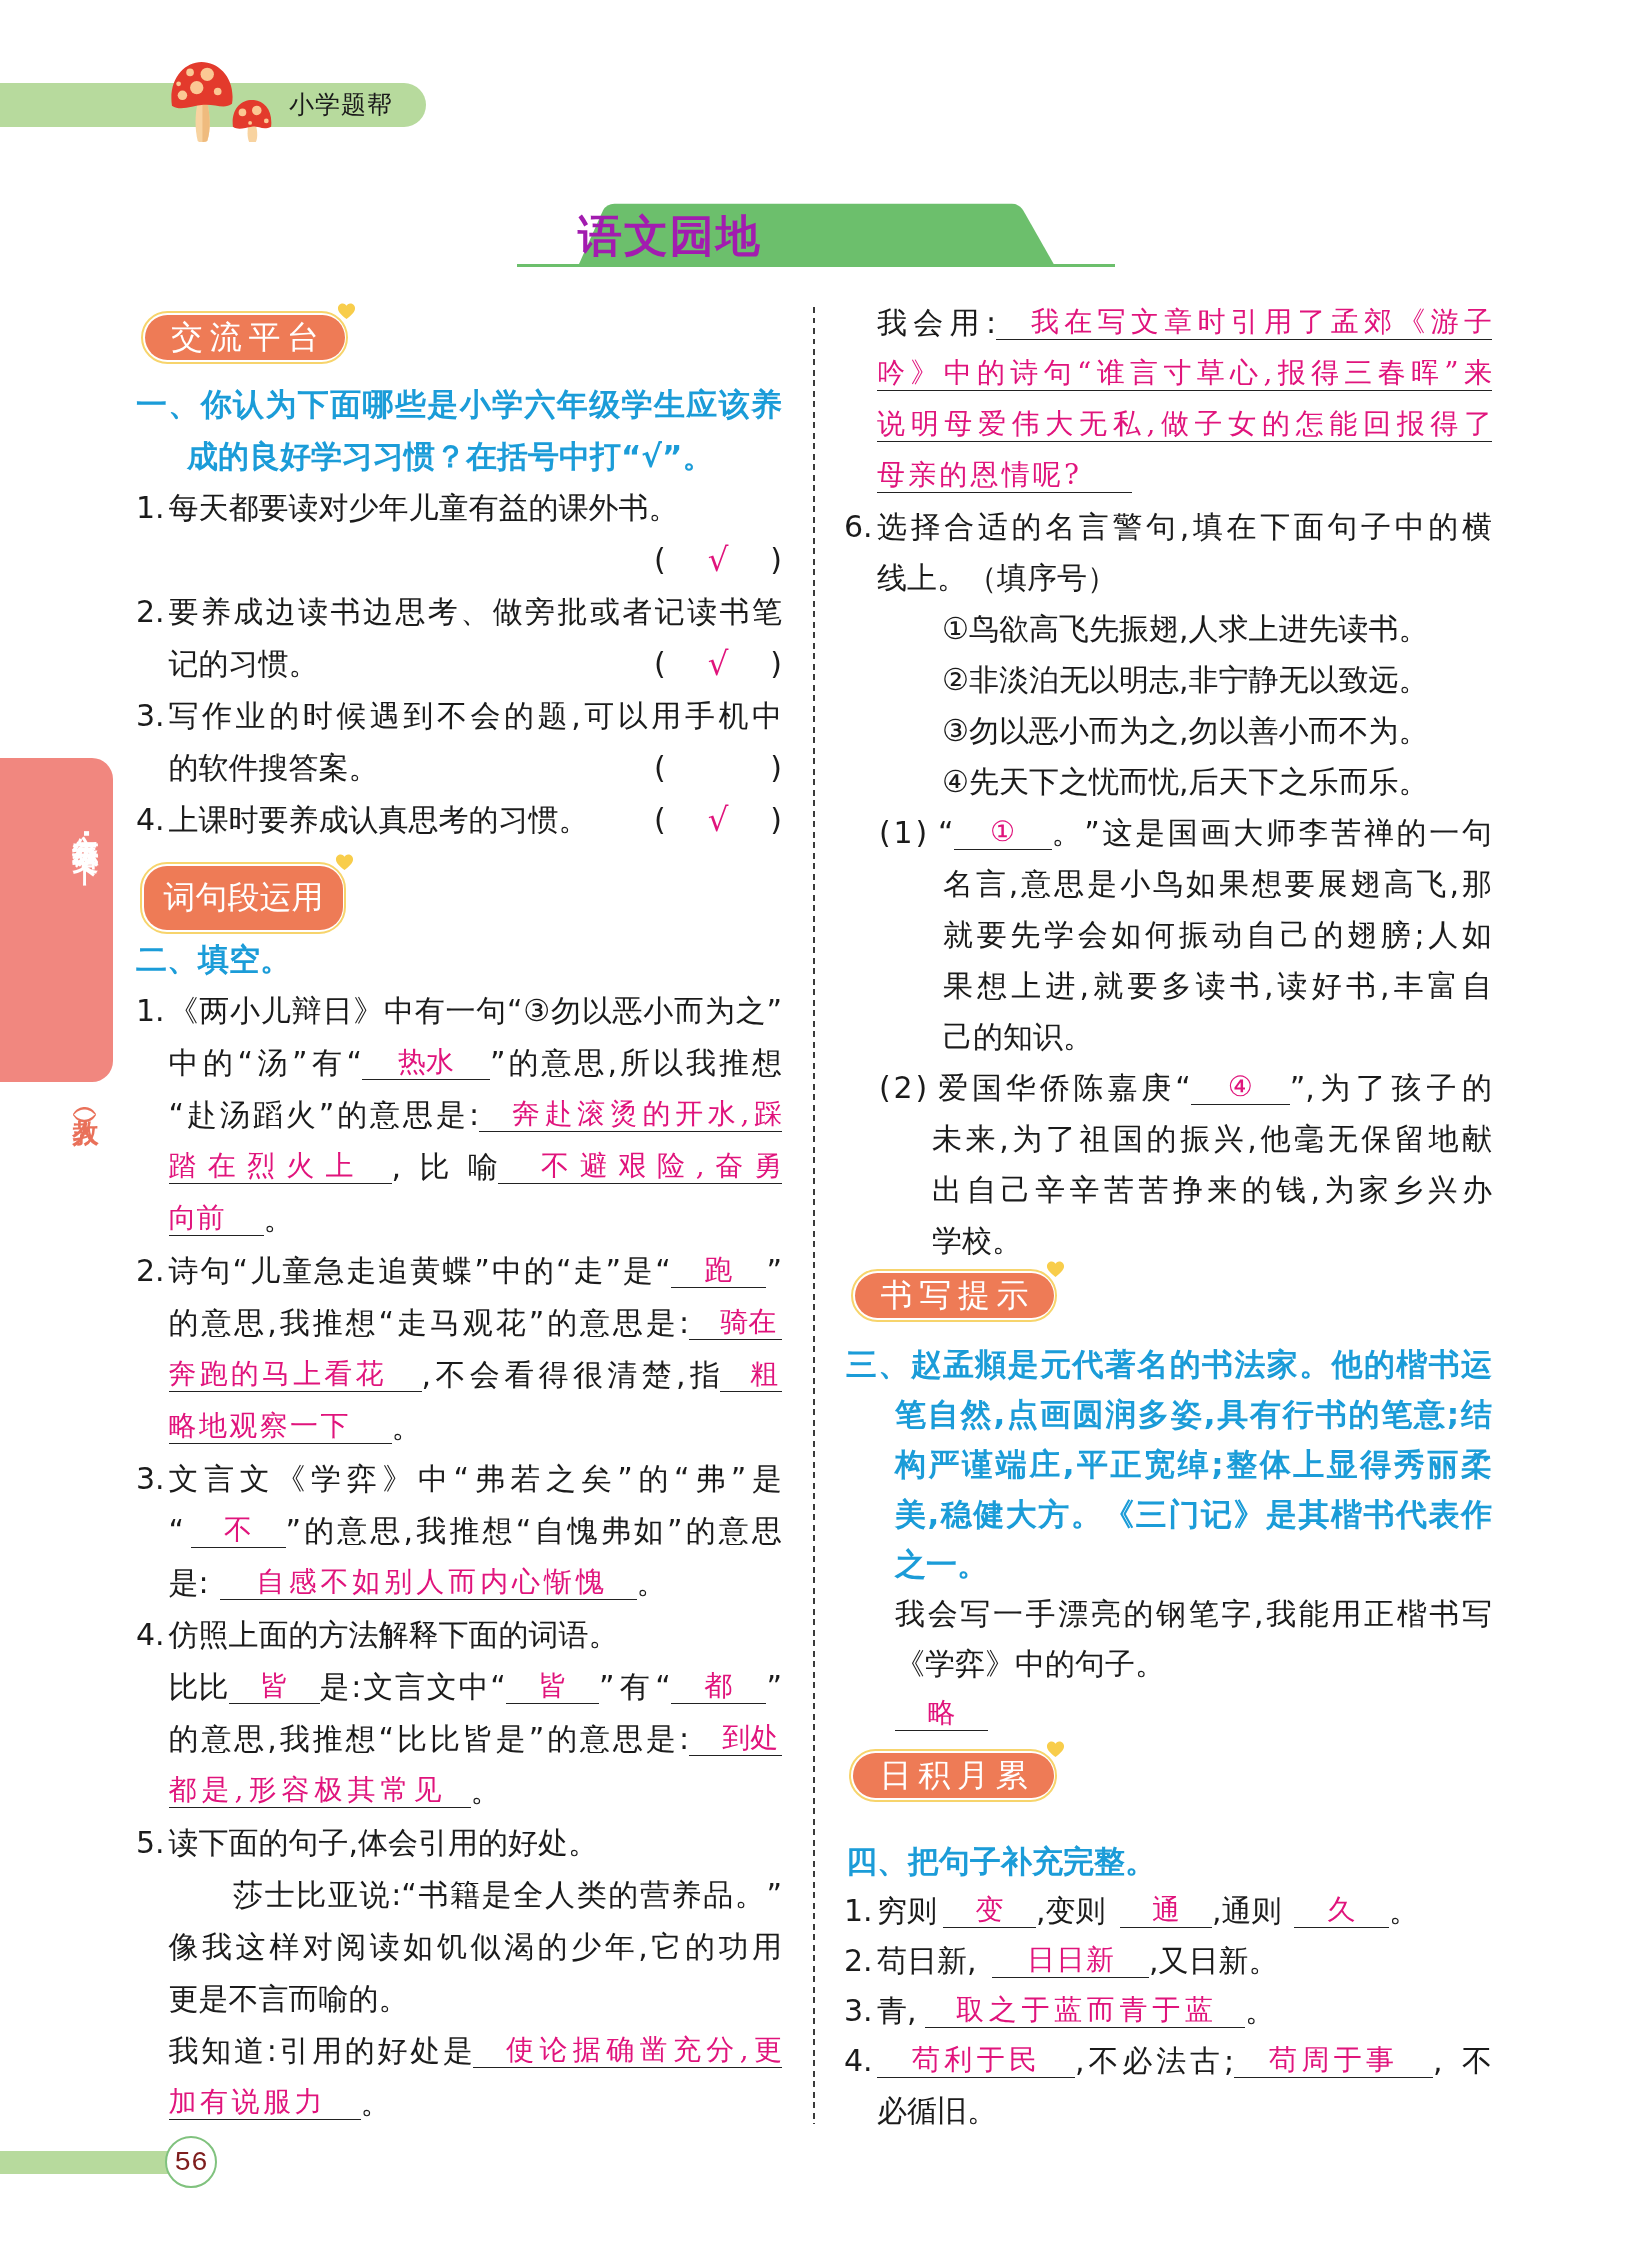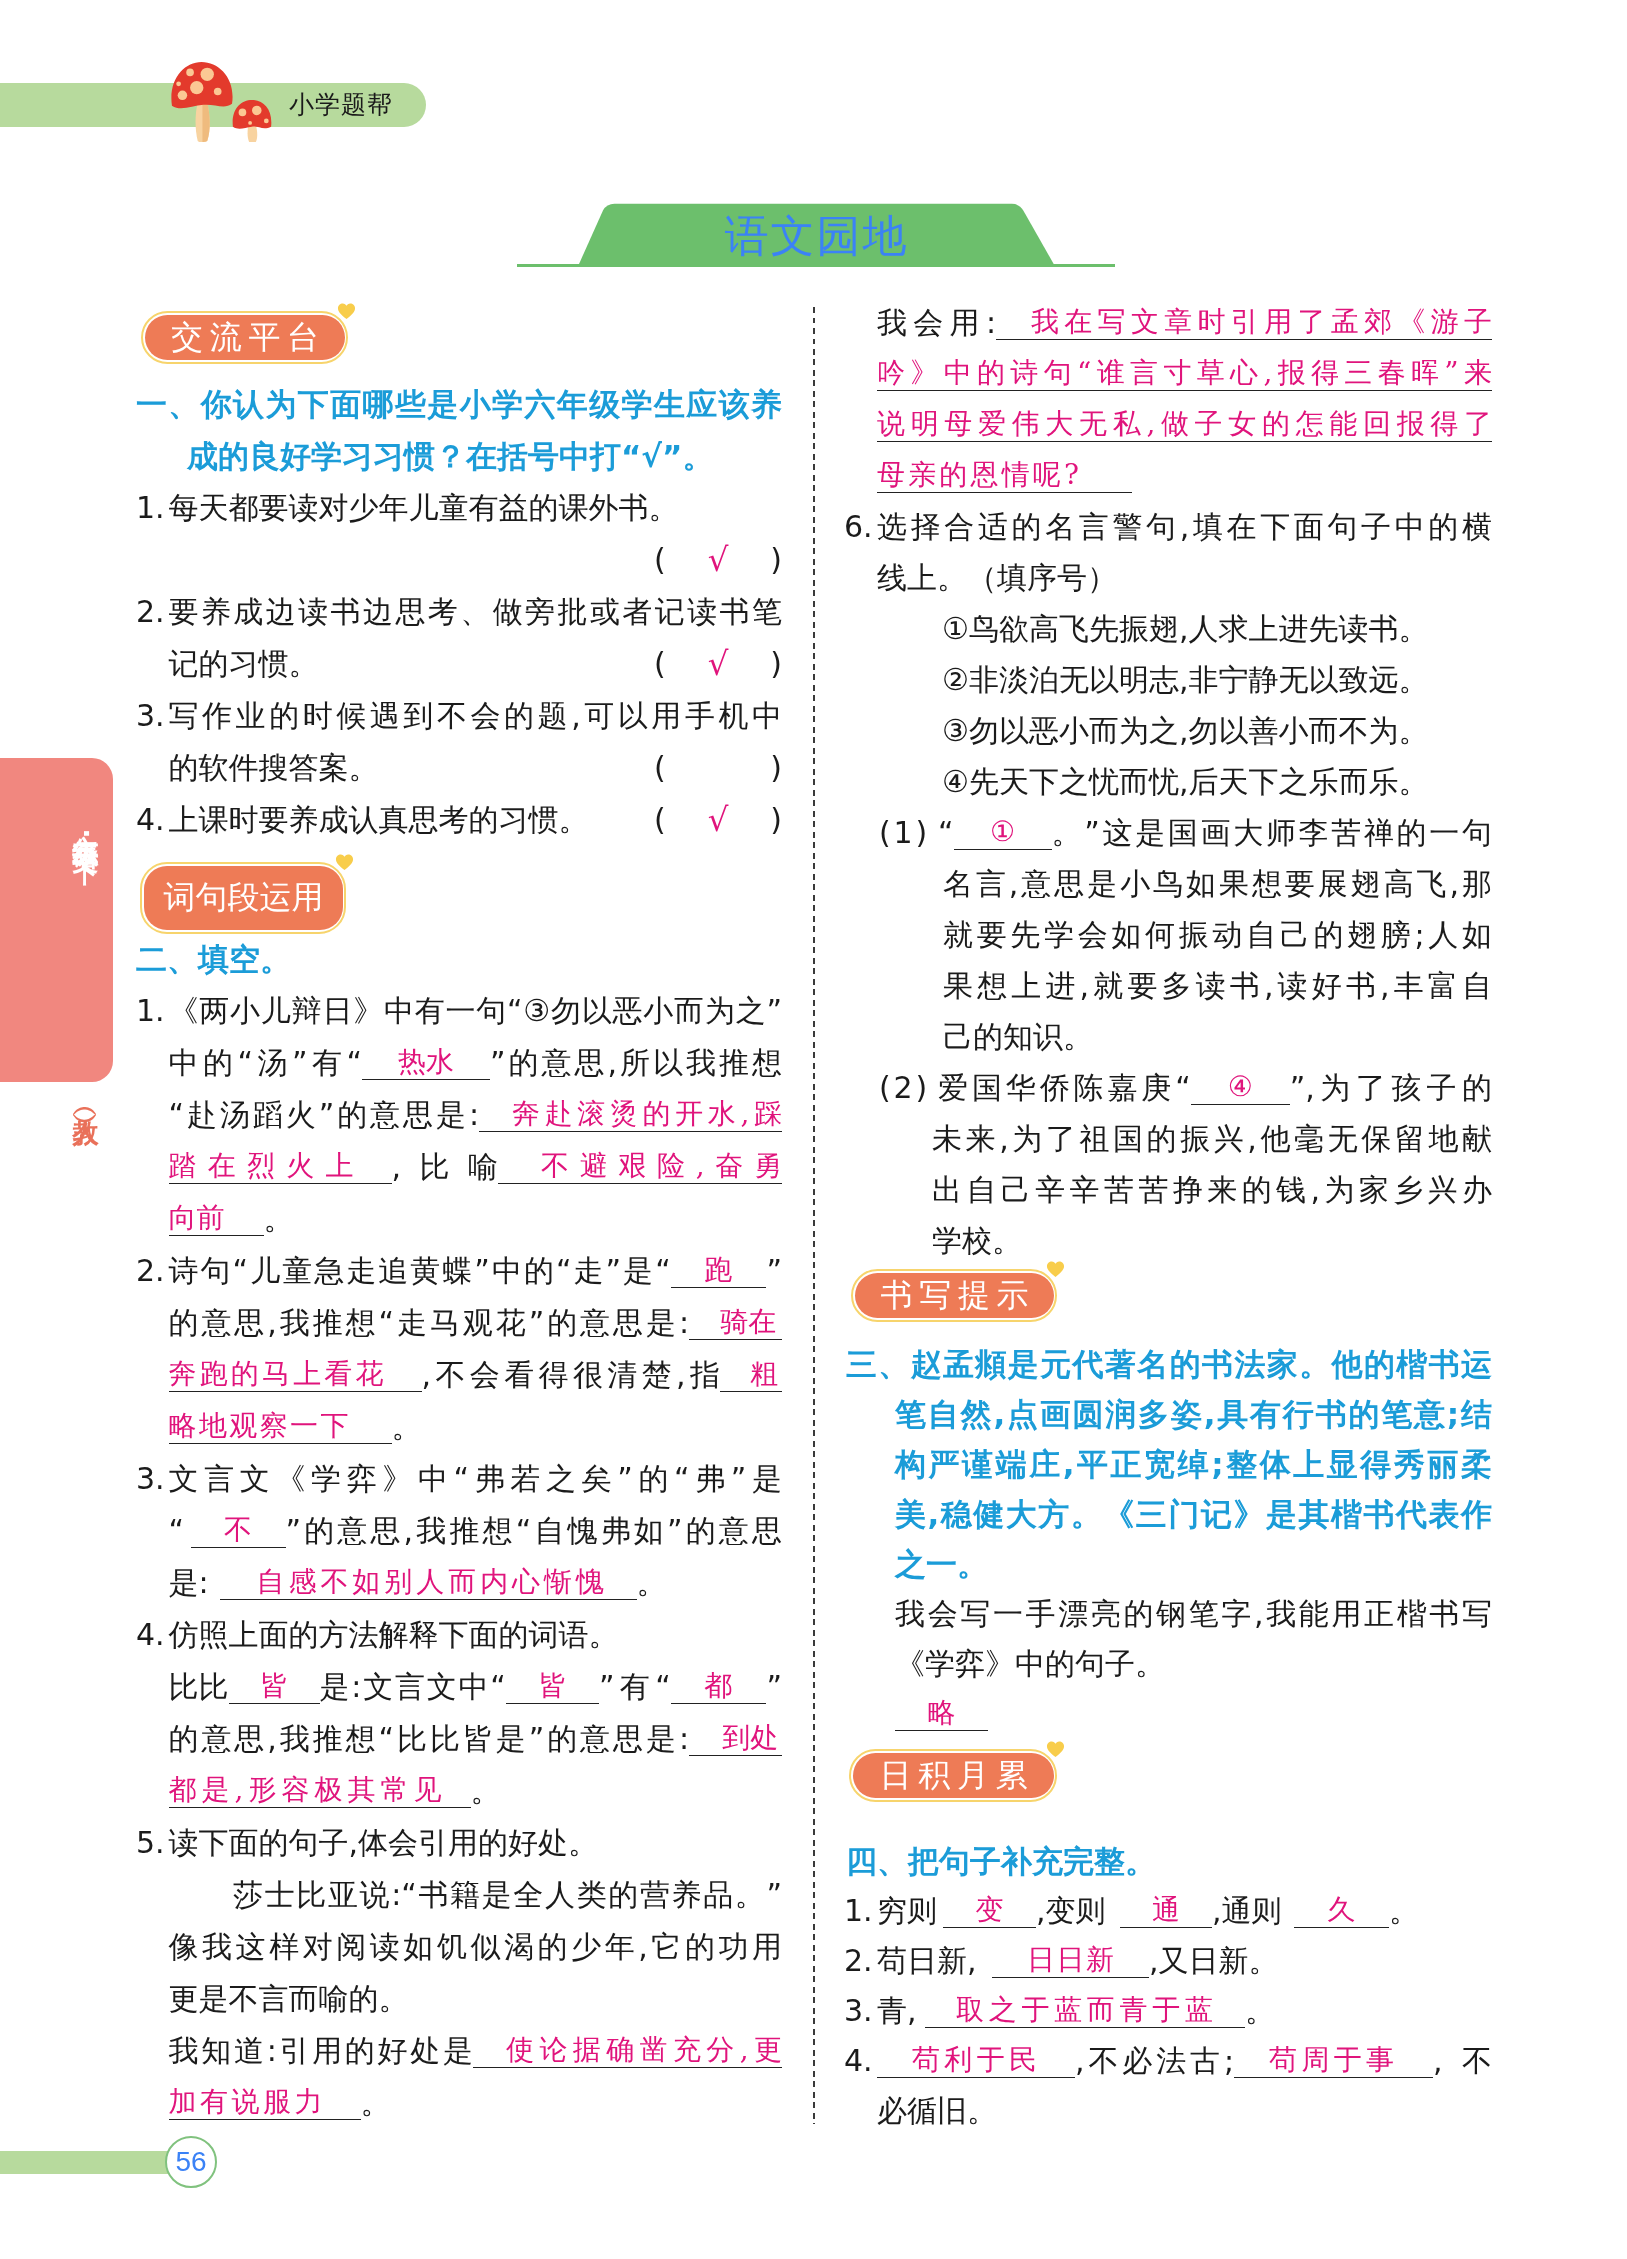--- a/index.html
+++ b/index.html
@@ -9,37 +9,37 @@
     background: #ffffff; color: #1b1b1b;
     font-family: "DejaVu Sans", "Liberation Sans", sans-serif;
   }
   .abs { position: absolute; }
 
   
   .topbar { left: 0; top: 83px; width: 426px; height: 44px; background: #b7da9d; border-radius: 0 22px 22px 0; }
   .brand { left: 289px; top: 83px; height: 44px; line-height: 44px; font-size: 25px; color: #1a1a1a; letter-spacing: 1px; }
 
   
-  .banner-text { left: 578px; top: 207px; width: 477px; height: 57px; line-height: 57px; text-align: center;
-    color: #3b82f6; font-weight: normal; font-size: 44px; letter-spacing: 1.9px; }
+  .banner-text { left: 578px; top: 207px; width: 477px; height: 57px; line-height: 57px; 
+    color: #a21caf; font-weight: bold; font-size: 44px; letter-spacing: 1.9px; }
 
   
   .sidetab { left: 0; top: 758px; width: 113px; height: 324px; background: #f1877f; border-radius: 0 21px 21px 0; }
   .sidetab-text { left: 69px; top: 814px; writing-mode: vertical-rl; color: #fff; font-weight: bold; font-size: 26px; letter-spacing: 2.9px; }
   .edition { left: 69px; top: 1099px; writing-mode: vertical-rl; color: #e9715a; font-weight: bold; font-size: 26px; }
 
   
   .divider { left: 813px; top: 307px; width: 1.9px; height: 1817px;
     background: repeating-linear-gradient(to bottom, #3a3a3a 0 5.7px, transparent 5.7px 10.5px); }
 
   
   .footbar { left: 0; top: 2151px; width: 172px; height: 23px; background: #b7da9d; }
   .pagecircle { left: 165px; top: 2136px; width: 52px; height: 52px; border: 2.4px solid #80c27e; border-radius: 50%;
     background: #fff; display: flex; align-items: center; justify-content: center;
-    font-size: 28px; color: #3b82f6; font-family: Liberation Sans, sans-serif; text-align: right; }
+    font-size: 28px; color: #7f1d1d; font-family: Liberation Mono, monospace; text-align: right; }
 
   
   .badge { position: absolute; }
   .badge .ol { position: absolute; left: 0; top: 0; right: 2.9px; bottom: 0; border: 2.4px solid #f7d46c; border-radius: 27px; }
   .badge .fill { position: absolute; left: 3.8px; top: 3.8px; right: 5.7px; bottom: 3.8px; background: #ee7b56; border-radius: 23px;
     display: flex; align-items: center; justify-content: center; color: #fff; font-size: 32px; letter-spacing: 6.7px; padding-left: 6.7px; }
   .badge .fill.tight { letter-spacing: 0; padding-left: 0; }
   .badge .heart { position: absolute; right: -4.8px; top: -8.6px; width: 19px; height: 19px; }
 
   

